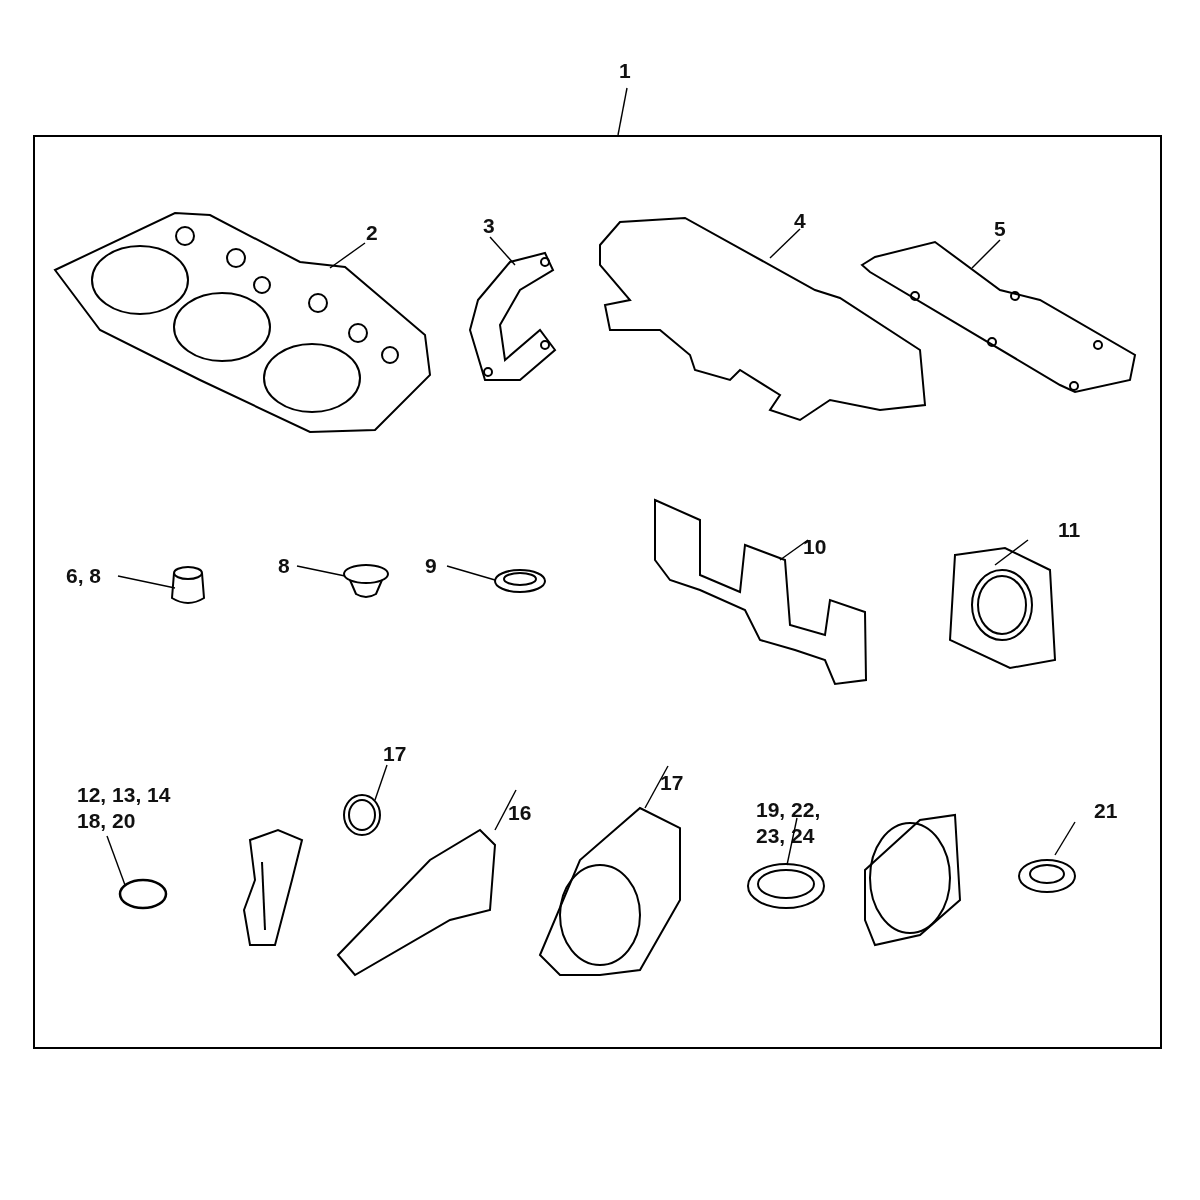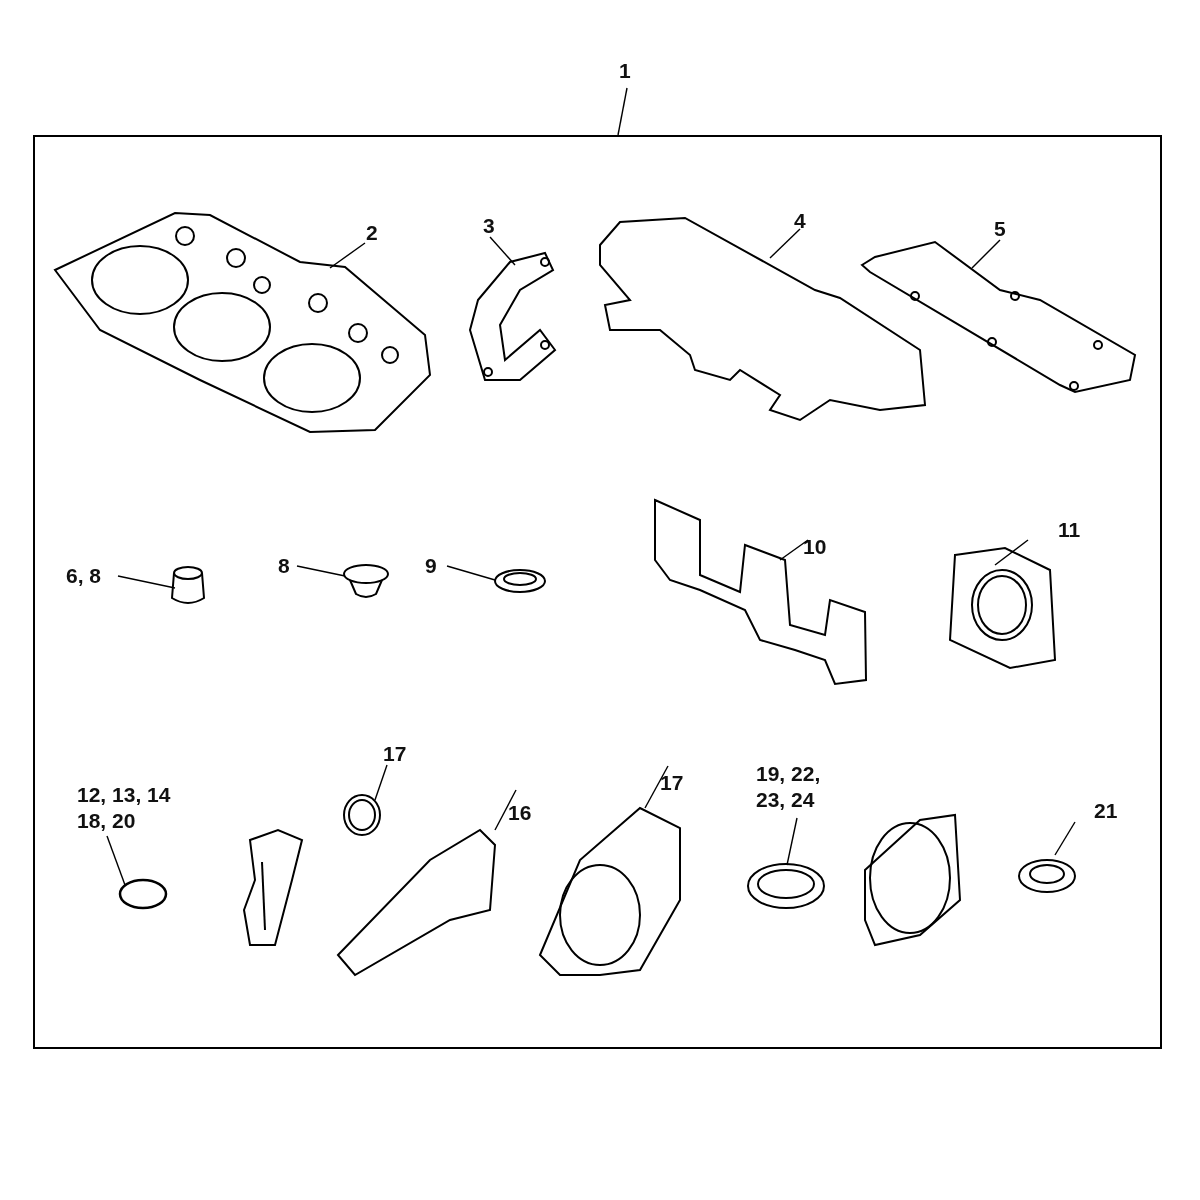--- a/index.html
+++ b/index.html
@@ -22,21 +22,21 @@
 <div class="callout" style="left:66px;top:563px;">6, 8</div>
 <div class="callout" style="left:278px;top:553px;">8</div>
 <div class="callout" style="left:425px;top:553px;">9</div>
 <div class="callout" style="left:803px;top:534px;">10</div>
 <div class="callout" style="left:1058px;top:517px;">11</div>
 <div class="callout" style="left:77px;top:782px;">12, 13, 14
 18, 20</div>
 <div class="callout" style="left:383px;top:741px;">17</div>
 <div class="callout" style="left:508px;top:766px;margin-top:34px;">16</div>
 <div class="callout" style="left:660px;top:770px;">17</div>
-<div class="callout" style="left:756px;top:761px;">19, 22,
+<div class="callout" style="left:756px;top:797px;">19, 22,
 23, 24</div>
 <div class="callout" style="left:1071px;top:798px;margin-left:23px;">21</div>
 
 <svg class="art" width="1200" height="1200" viewBox="0 0 1200 1200">
   <g stroke="#000" fill="none" stroke-width="1.4">
     <line x1="627" y1="88" x2="618" y2="135"></line>
     <line x1="365" y1="243" x2="330" y2="268"></line>
     <line x1="490" y1="237" x2="515" y2="265"></line>
     <line x1="800" y1="229" x2="770" y2="258"></line>
     <line x1="1000" y1="240" x2="972" y2="268"></line>

